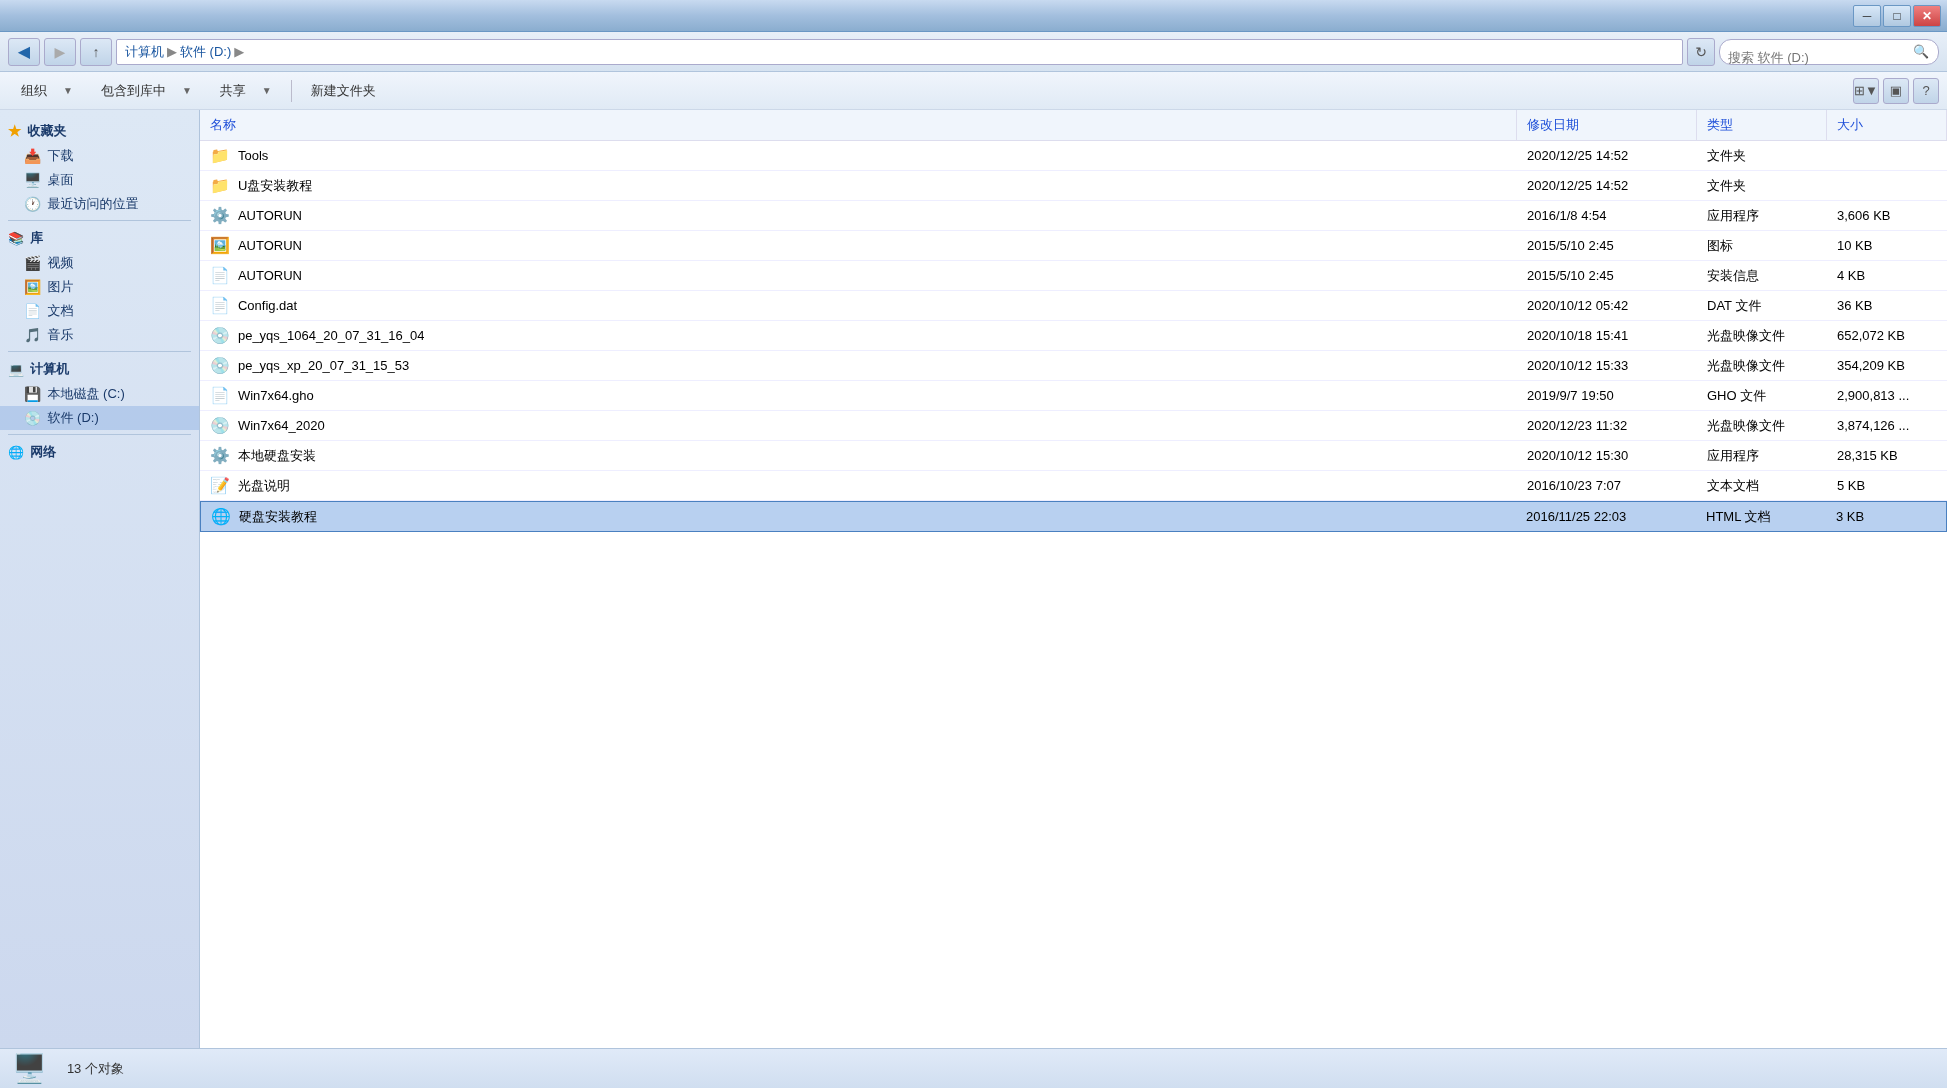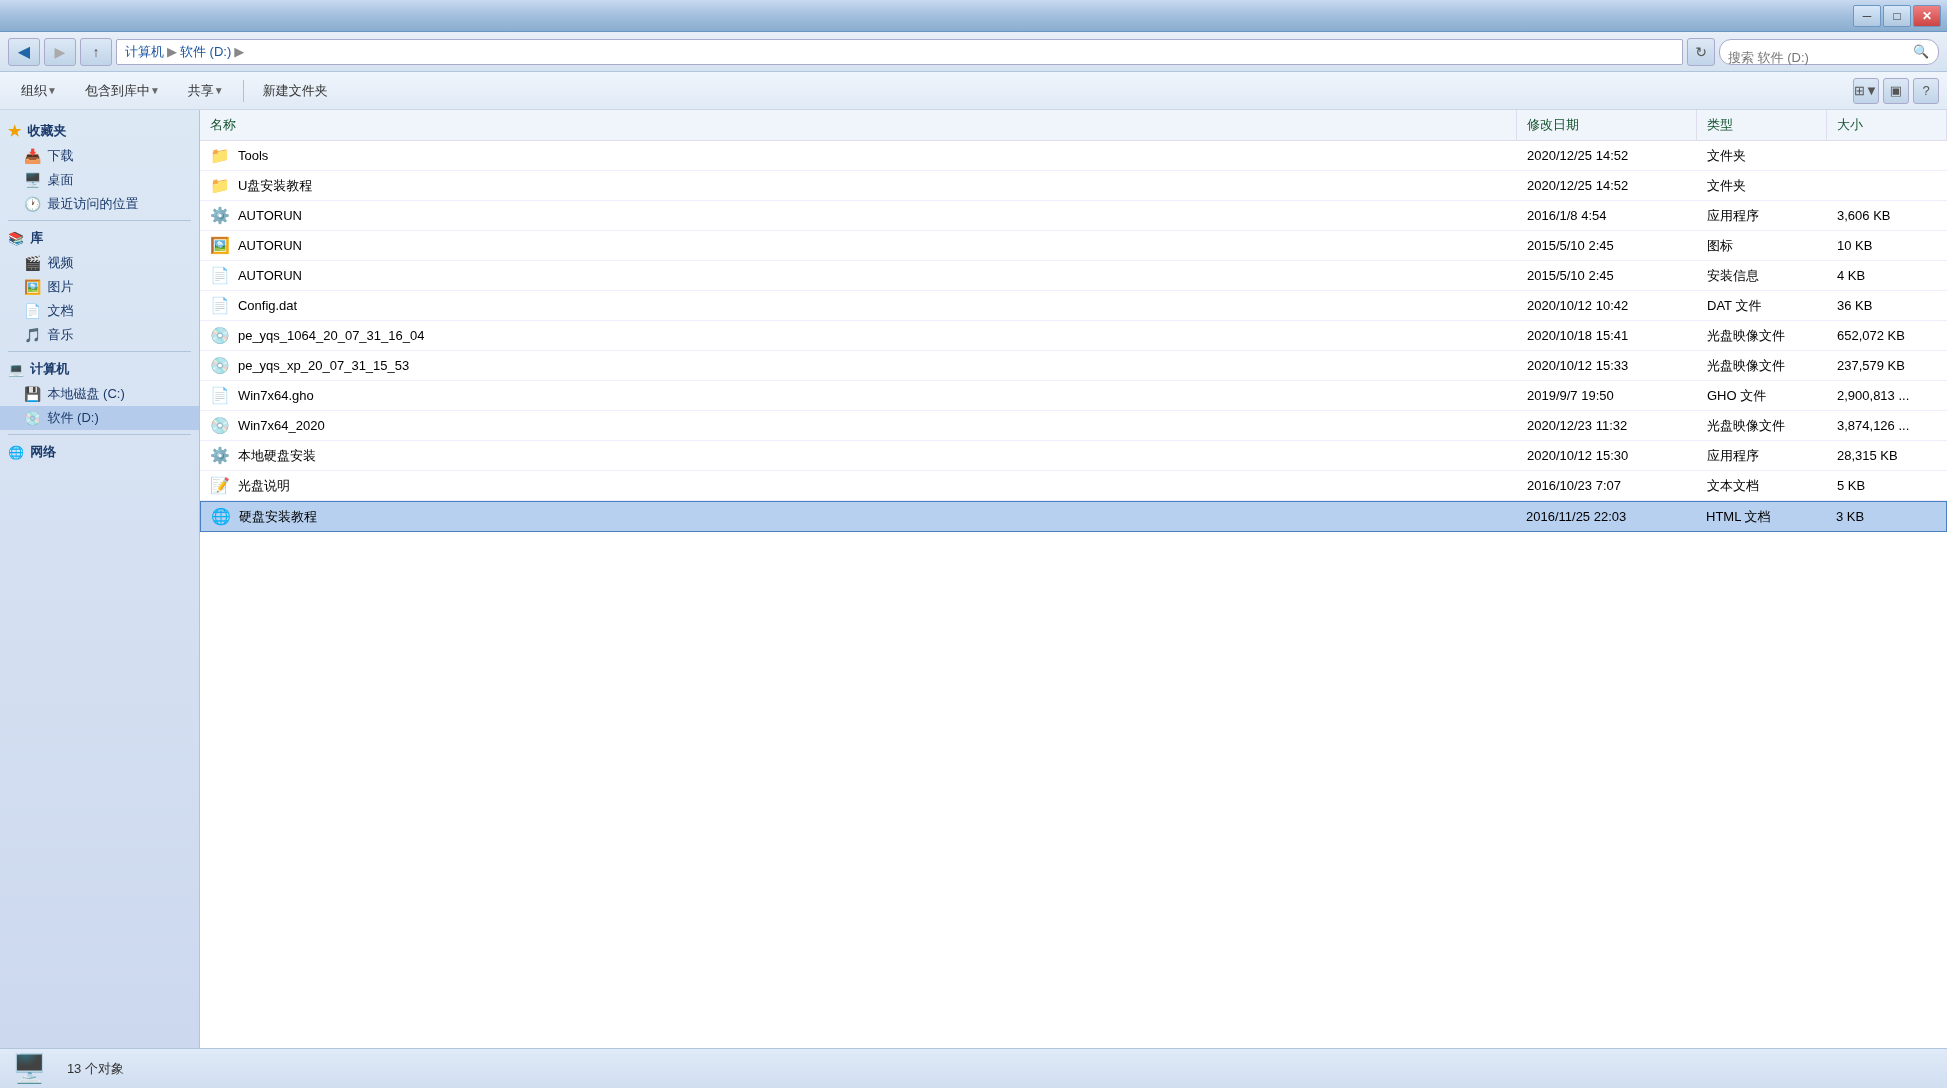--- a/index.html
+++ b/index.html
@@ -70,21 +70,21 @@
       background: linear-gradient(to bottom, #f0f5fc, #e0eaf5);
       height: 38px;
       display: flex;
       align-items: center;
       padding: 0 8px;
       border-bottom: 1px solid #ccd8e8;
       gap: 2px;
     }
     .tool-btn {
       height: 28px; padding: 0 12px; border: 1px solid transparent; border-radius: 3px;
-      background: transparent; cursor: pointer; display: flex; align-items: center; gap: 0;
+      background: transparent; cursor: pointer; display: flex; align-items: center; gap: 16px;
       font-size: 13px; color: #333;
     }
     .tool-btn .arrow { font-size: 10px; color: #666; }
     .toolbar-sep { width: 1px; height: 22px; background: #bbc; margin: 0 4px; }
     .toolbar-right { margin-left: auto; display: flex; align-items: center; gap: 4px; }
     .view-btn {
       width: 26px; height: 26px; border: 1px solid #aac; border-radius: 3px;
       background: linear-gradient(to bottom, #dce8f5, #c0d4e8);
       display: flex; align-items: center; justify-content: center;
       cursor: pointer; font-size: 13px; color: #555;
@@ -126,21 +126,21 @@
       overflow-y: auto;
     }
     .file-list-header {
       display: grid;
       grid-template-columns: 1fr 180px 130px 120px;
       border-bottom: 1px solid #dde;
       background: #f0f5fc;
       position: sticky; top: 0;
     }
     .col-header {
-      padding: 6px 10px; font-size: 13px; color: #14532d; font-weight: normal;
+      padding: 6px 10px; font-size: 13px; color: #1d4ed8; font-weight: normal;
       border-right: 1px solid #dde; cursor: pointer;
     }
     .file-row {
       display: grid;
       grid-template-columns: 1fr 180px 130px 120px;
       border-bottom: 1px solid #eef;
       cursor: pointer;
       font-size: 13px;
     }
     .file-row.selected { background: #b8d0f0; border: 1px solid #4a80c0; }
@@ -349,41 +349,41 @@
     </div>
     <div class="file-cell">2015/5/10 2:45</div>
     <div class="file-cell">安装信息</div>
     <div class="file-cell">4 KB</div>
   </div>
         <div class="file-row">
     <div class="file-cell">
       <span class="file-icon">📄</span>
       <span class="file-name">Config.dat</span>
     </div>
-    <div class="file-cell">2020/10/12 10:42</div>
+    <div class="file-cell">2020/10/12 05:42</div>
     <div class="file-cell">DAT 文件</div>
     <div class="file-cell">36 KB</div>
   </div>
         <div class="file-row">
     <div class="file-cell">
       <span class="file-icon">💿</span>
       <span class="file-name">pe_yqs_1064_20_07_31_16_04</span>
     </div>
     <div class="file-cell">2020/10/18 15:41</div>
     <div class="file-cell">光盘映像文件</div>
     <div class="file-cell">652,072 KB</div>
   </div>
         <div class="file-row">
     <div class="file-cell">
       <span class="file-icon">💿</span>
       <span class="file-name">pe_yqs_xp_20_07_31_15_53</span>
     </div>
     <div class="file-cell">2020/10/12 15:33</div>
     <div class="file-cell">光盘映像文件</div>
-    <div class="file-cell">237,579 KB</div>
+    <div class="file-cell">354,209 KB</div>
   </div>
         <div class="file-row">
     <div class="file-cell">
       <span class="file-icon">📄</span>
       <span class="file-name">Win7x64.gho</span>
     </div>
     <div class="file-cell">2019/9/7 19:50</div>
     <div class="file-cell">GHO 文件</div>
     <div class="file-cell">2,900,813 ...</div>
   </div>

